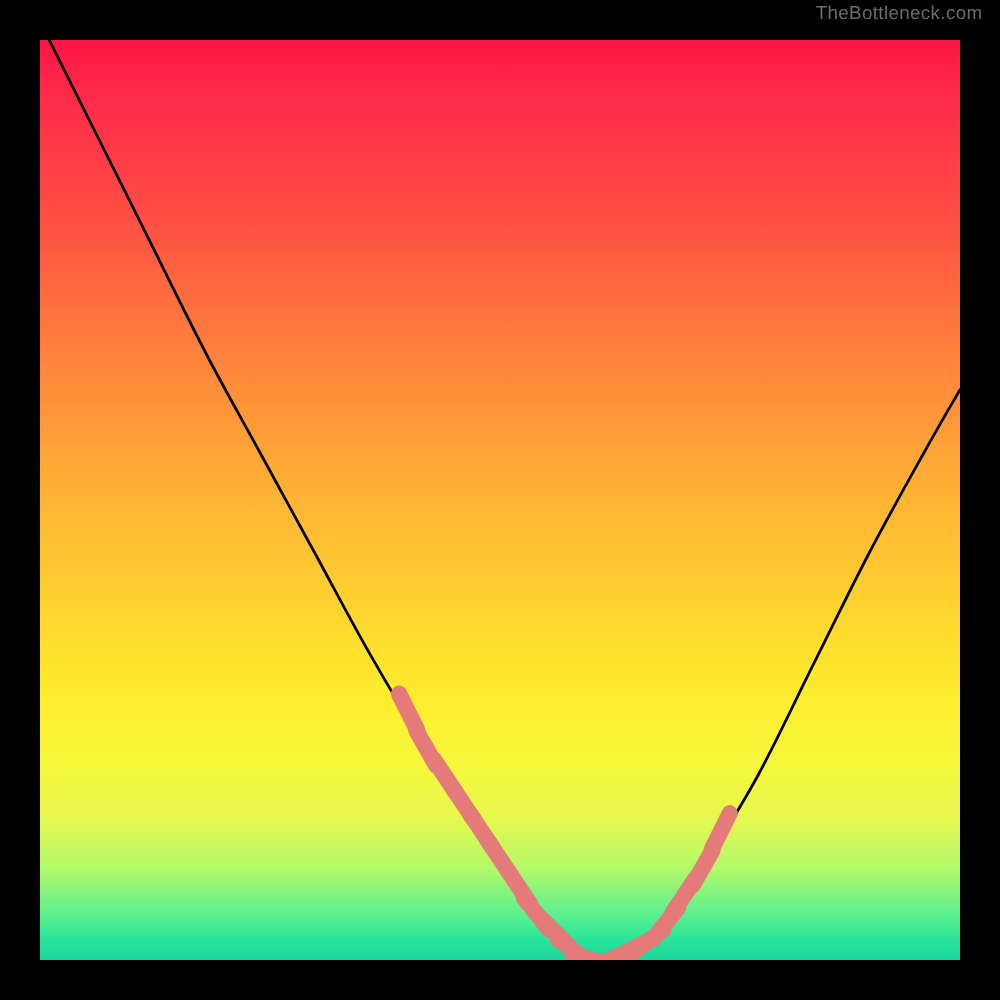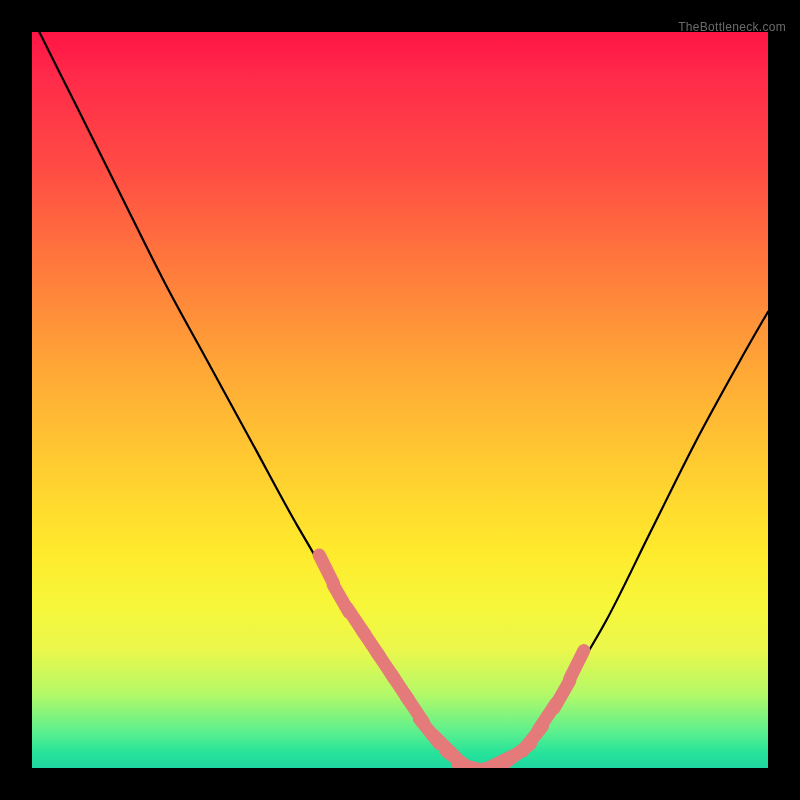--- a/index.html
+++ b/index.html
@@ -45,24 +45,24 @@
   }
   .plot-area svg {
     position: absolute;
     left: 0;
     top: 0;
     width: 736px;
     height: 736px;
   }
   .watermark {
     position: absolute;
-    top: 20px;
+    top: 2px;
     right: 14px;
     color: #6b6b6b;
-    font-size: 12px;
+    font-size: 15px;
     font-weight: 500;
     letter-spacing: 0.3px;
     user-select: none;
   }
 </style>
 </head>
 <body>
 
 <div class="frame">
 

